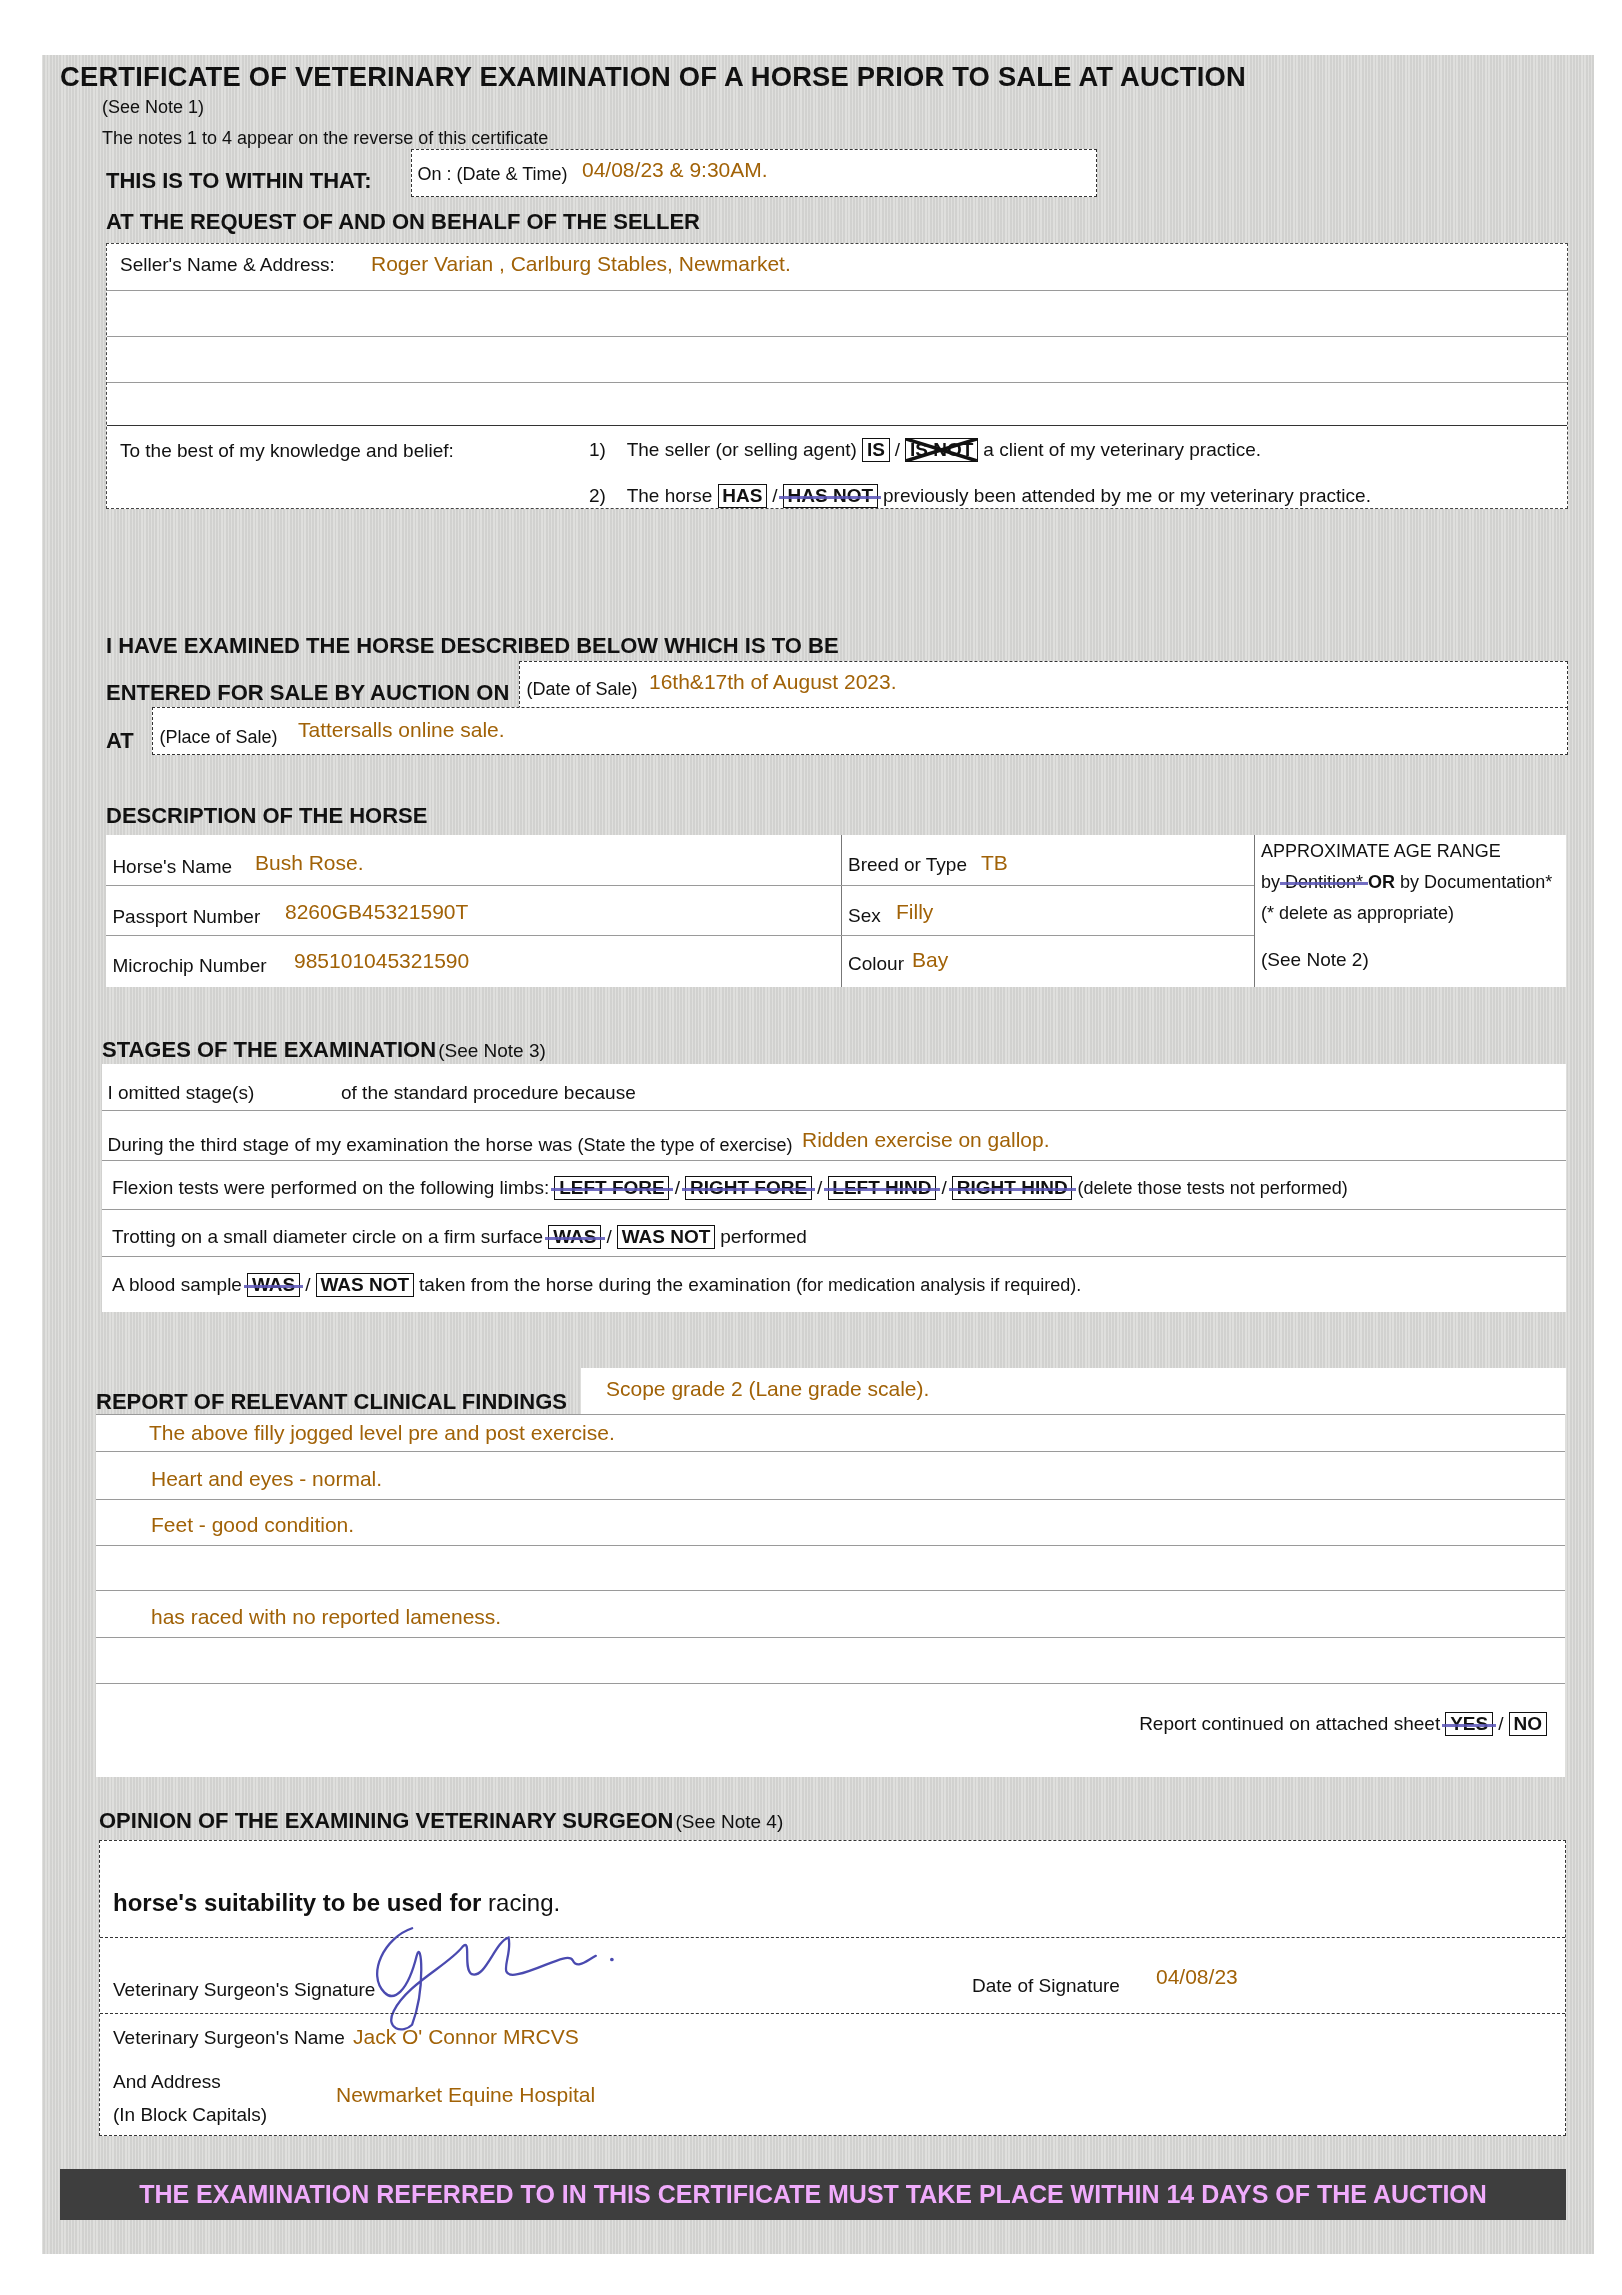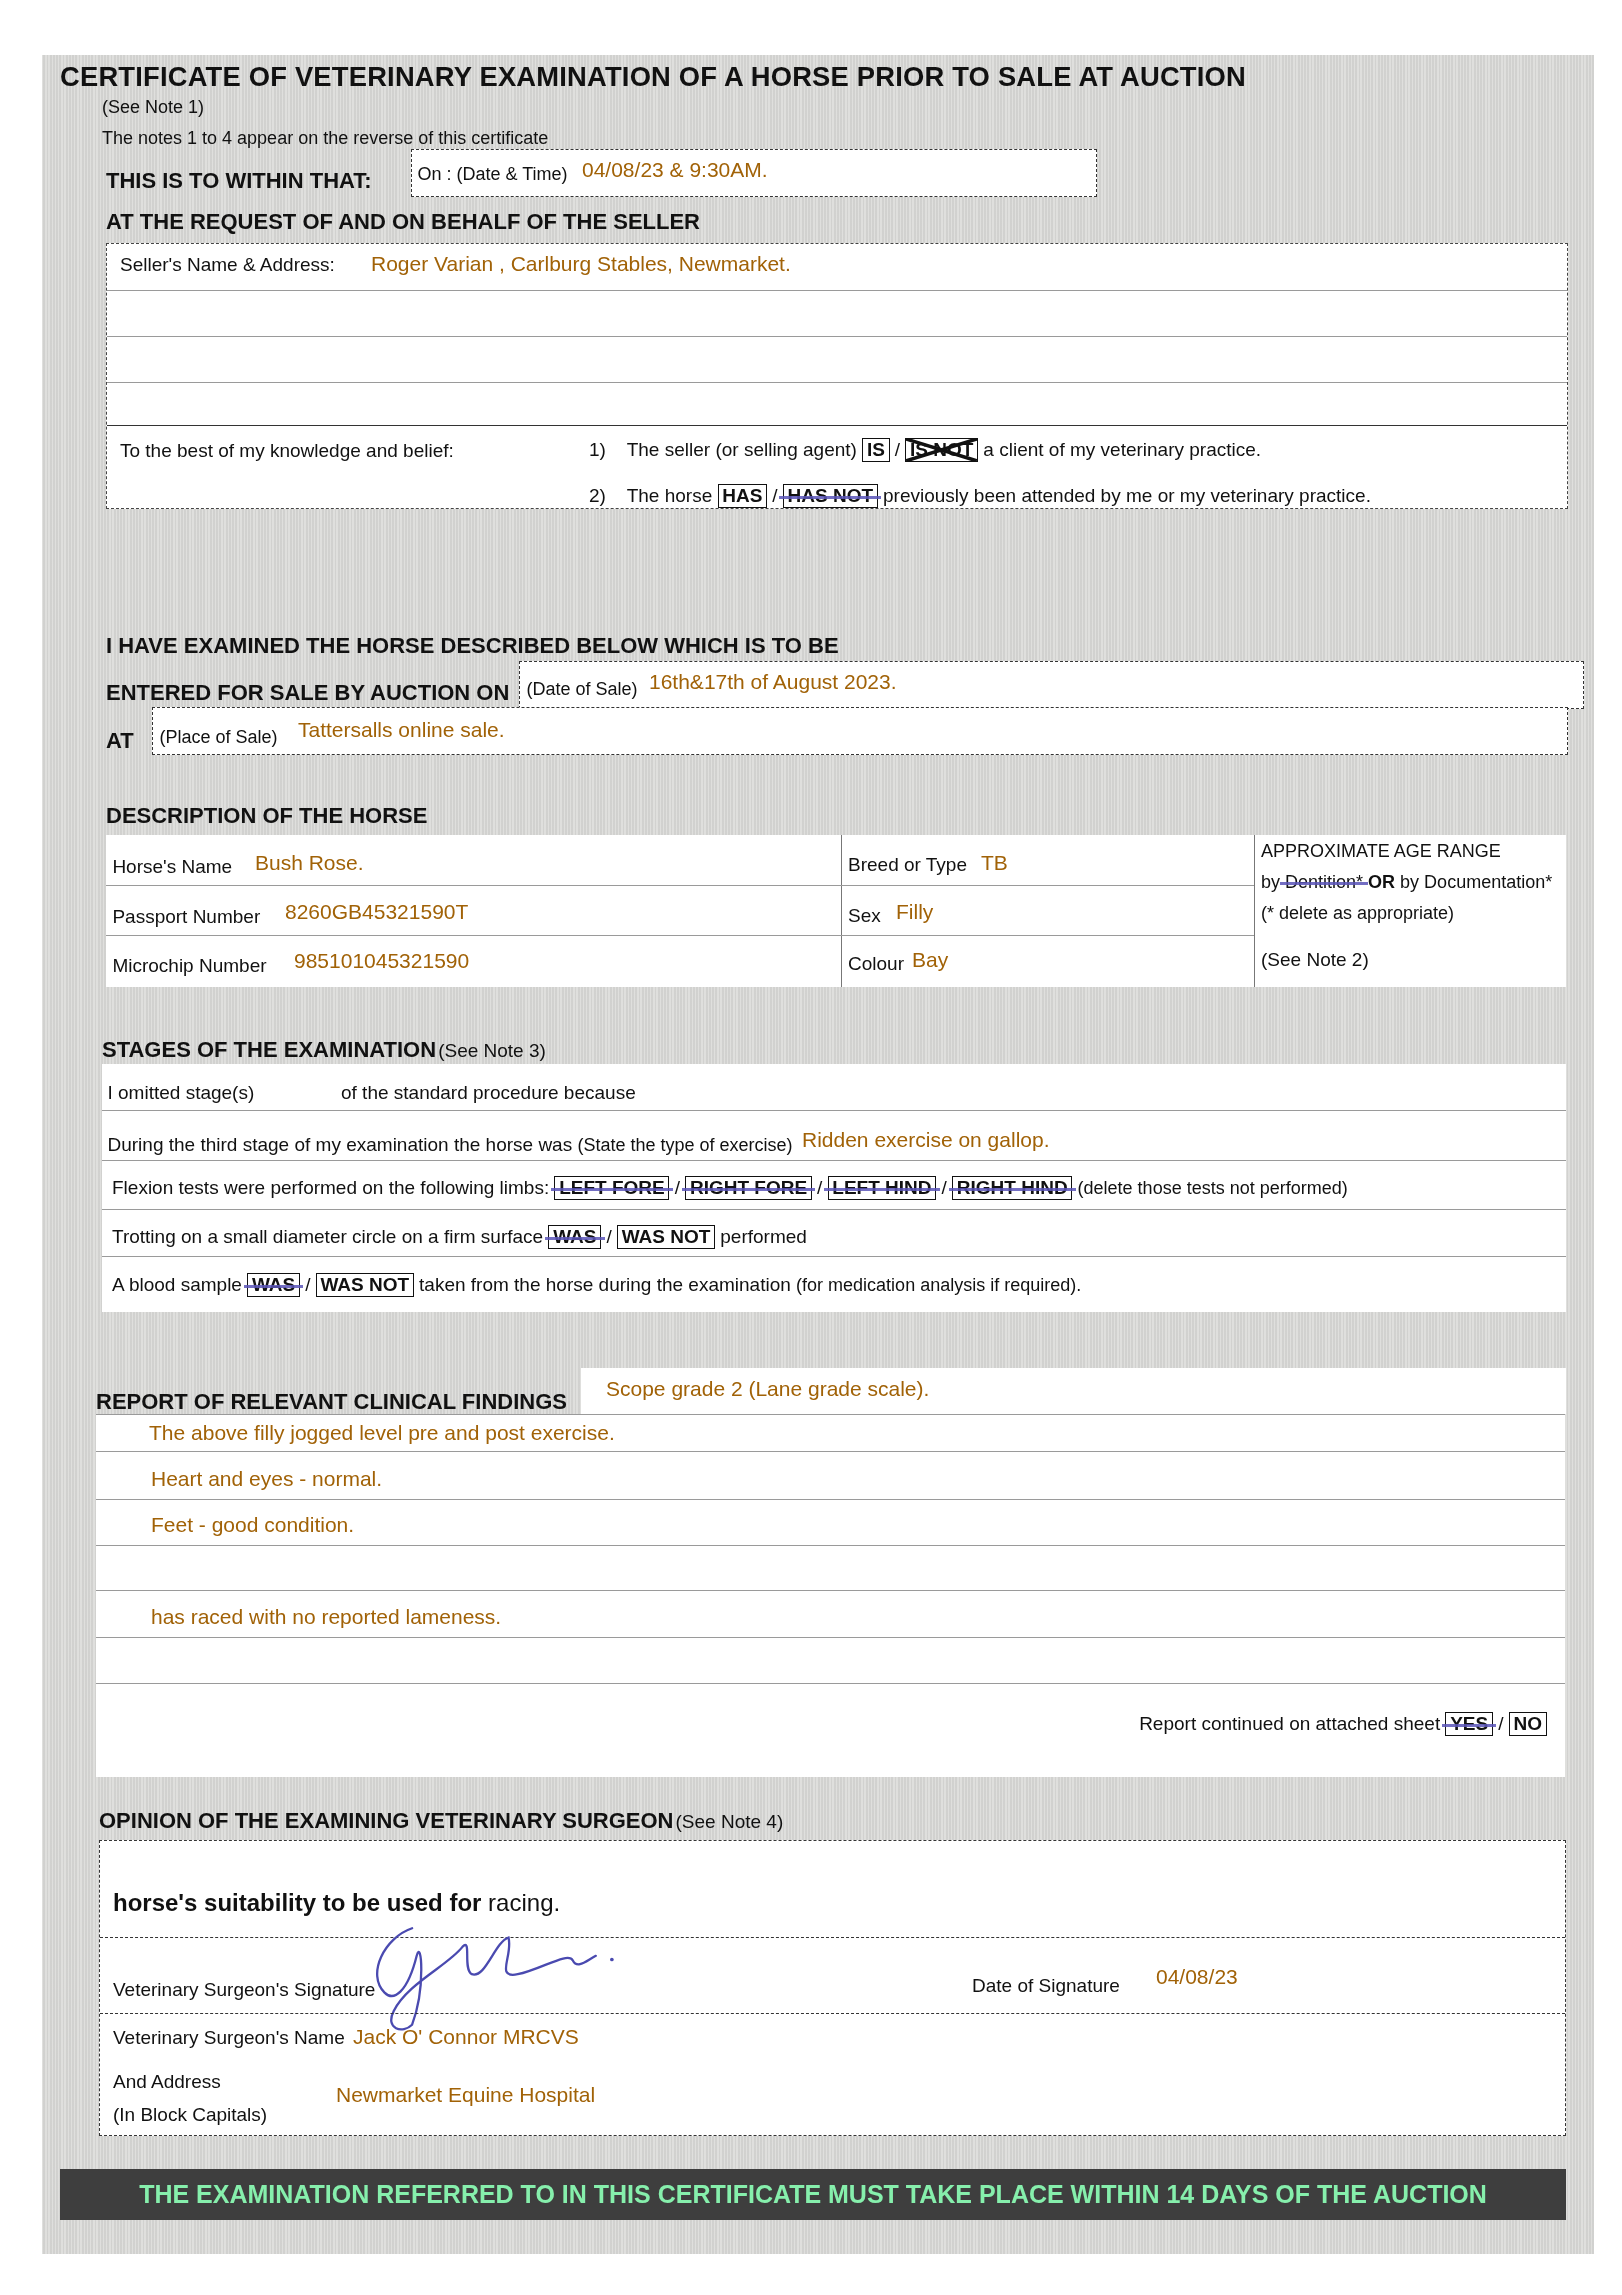--- a/index.html
+++ b/index.html
@@ -14,21 +14,21 @@
   .val{font-size:21px;white-space:nowrap;color:#a16207;}
   .box{position:absolute;background:#fff;border:1.4px dashed #333;}
   .wbox{position:absolute;background:#fff;}
   .hline{position:absolute;height:1.4px;background:#9a9a9a;}
   .vline{position:absolute;width:1.4px;background:#777;}
   .opt{display:inline-block;border:1.8px solid #111;padding:0 3.7px;font-weight:bold;line-height:1.15;}
   .strike{position:relative;}
   .strike::after{content:"";position:absolute;left:-4.6px;right:-4.6px;top:50%;height:3.2px;background:#5a55b8;opacity:0.85;}
   .xout{position:relative;background:#fff;}
   .xout svg{position:absolute;left:0;top:0;width:100%;height:100%;}
-  .banner{position:absolute;left:60px;top:2169px;width:1506px;height:51px;background:#3e3e3e;color:#86efac;font-size:25px;font-weight:bold;text-align:center;line-height:51px;white-space:nowrap;}
+  .banner{position:absolute;left:60px;top:2169px;width:1506px;height:51px;background:#3e3e3e;color:#f0abfc;font-size:25px;font-weight:bold;text-align:center;line-height:51px;white-space:nowrap;}
 </style>
 </head>
 <body>
 
 <div class="sheet"></div>
 
 <div class="abs title">CERTIFICATE OF VETERINARY EXAMINATION OF A HORSE PRIOR TO SALE AT AUCTION</div>
 <div class="abs small" style="left:102px;top:97px;">(See Note 1)</div>
 <div class="abs small" style="left:102px;top:128px;">The notes 1 to 4 appear on the reverse of this certificate</div>
 
@@ -63,21 +63,21 @@
     <span>The horse</span>
     <span class="opt">HAS</span>
     <span>/</span>
     <span class="opt strike">HAS NOT</span>
     <span>previously been attended by me or my veterinary practice.</span>
   </div>
 </div>
 
 <div class="abs hdr" style="left:106px;top:633px;">I HAVE EXAMINED THE HORSE DESCRIBED BELOW WHICH IS TO BE</div>
 <div class="abs hdr" style="left:106px;top:680px;">ENTERED FOR SALE BY AUCTION ON</div>
-<div class="box" style="left:519px;top:661px;width:1047px;height:46px;border-width:1.4px;padding-left:16px;">
+<div class="box" style="left:519px;top:661px;width:1047px;height:46px;border-width:1.4px;">
   <span class="abs small" style="left:6.4px;top:16.5px;">(Date of Sale)</span>
   <span class="abs val" style="left:129px;top:8.3px;">16th&amp;17th of August 2023.</span>
 </div>
 <div class="abs hdr" style="left:106px;top:728px;">AT</div>
 <div class="box" style="left:152px;top:707px;width:1414px;height:46px;">
   <span class="abs small" style="left:6.4px;top:19px;">(Place of Sale)</span>
   <span class="abs val" style="left:145px;top:10px;">Tattersalls online sale.</span>
 </div>
 
 <div class="abs hdr" style="left:106px;top:803px;">DESCRIPTION OF THE HORSE</div>

